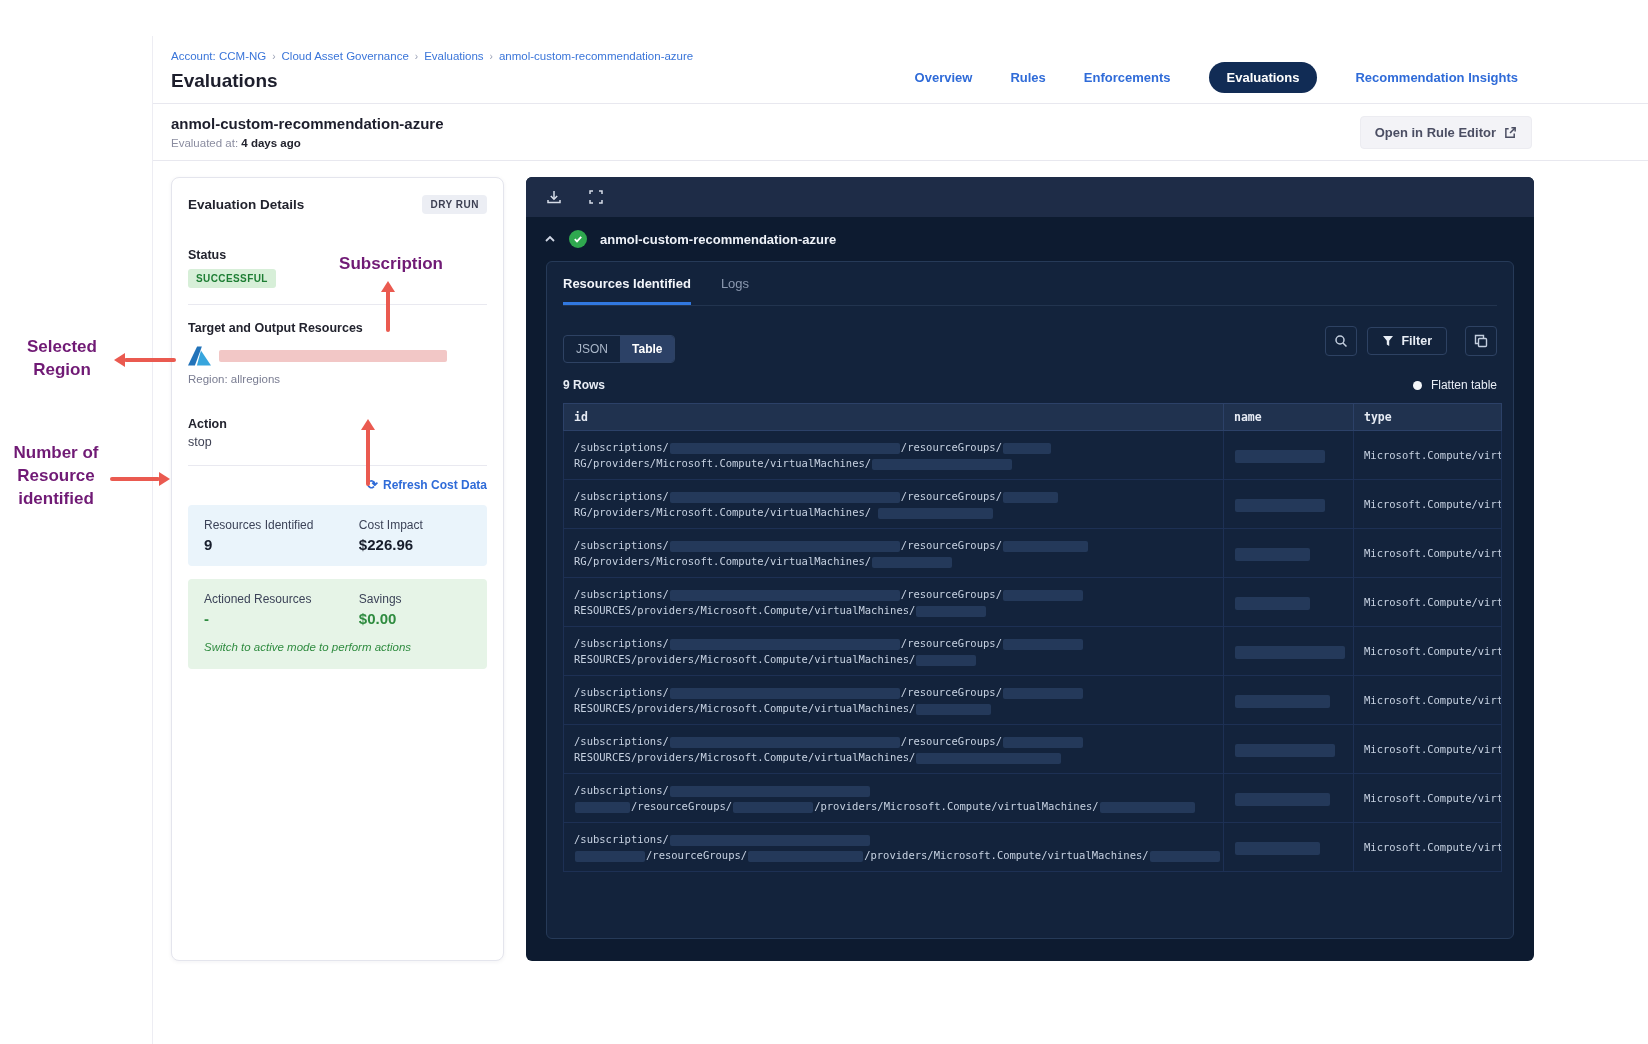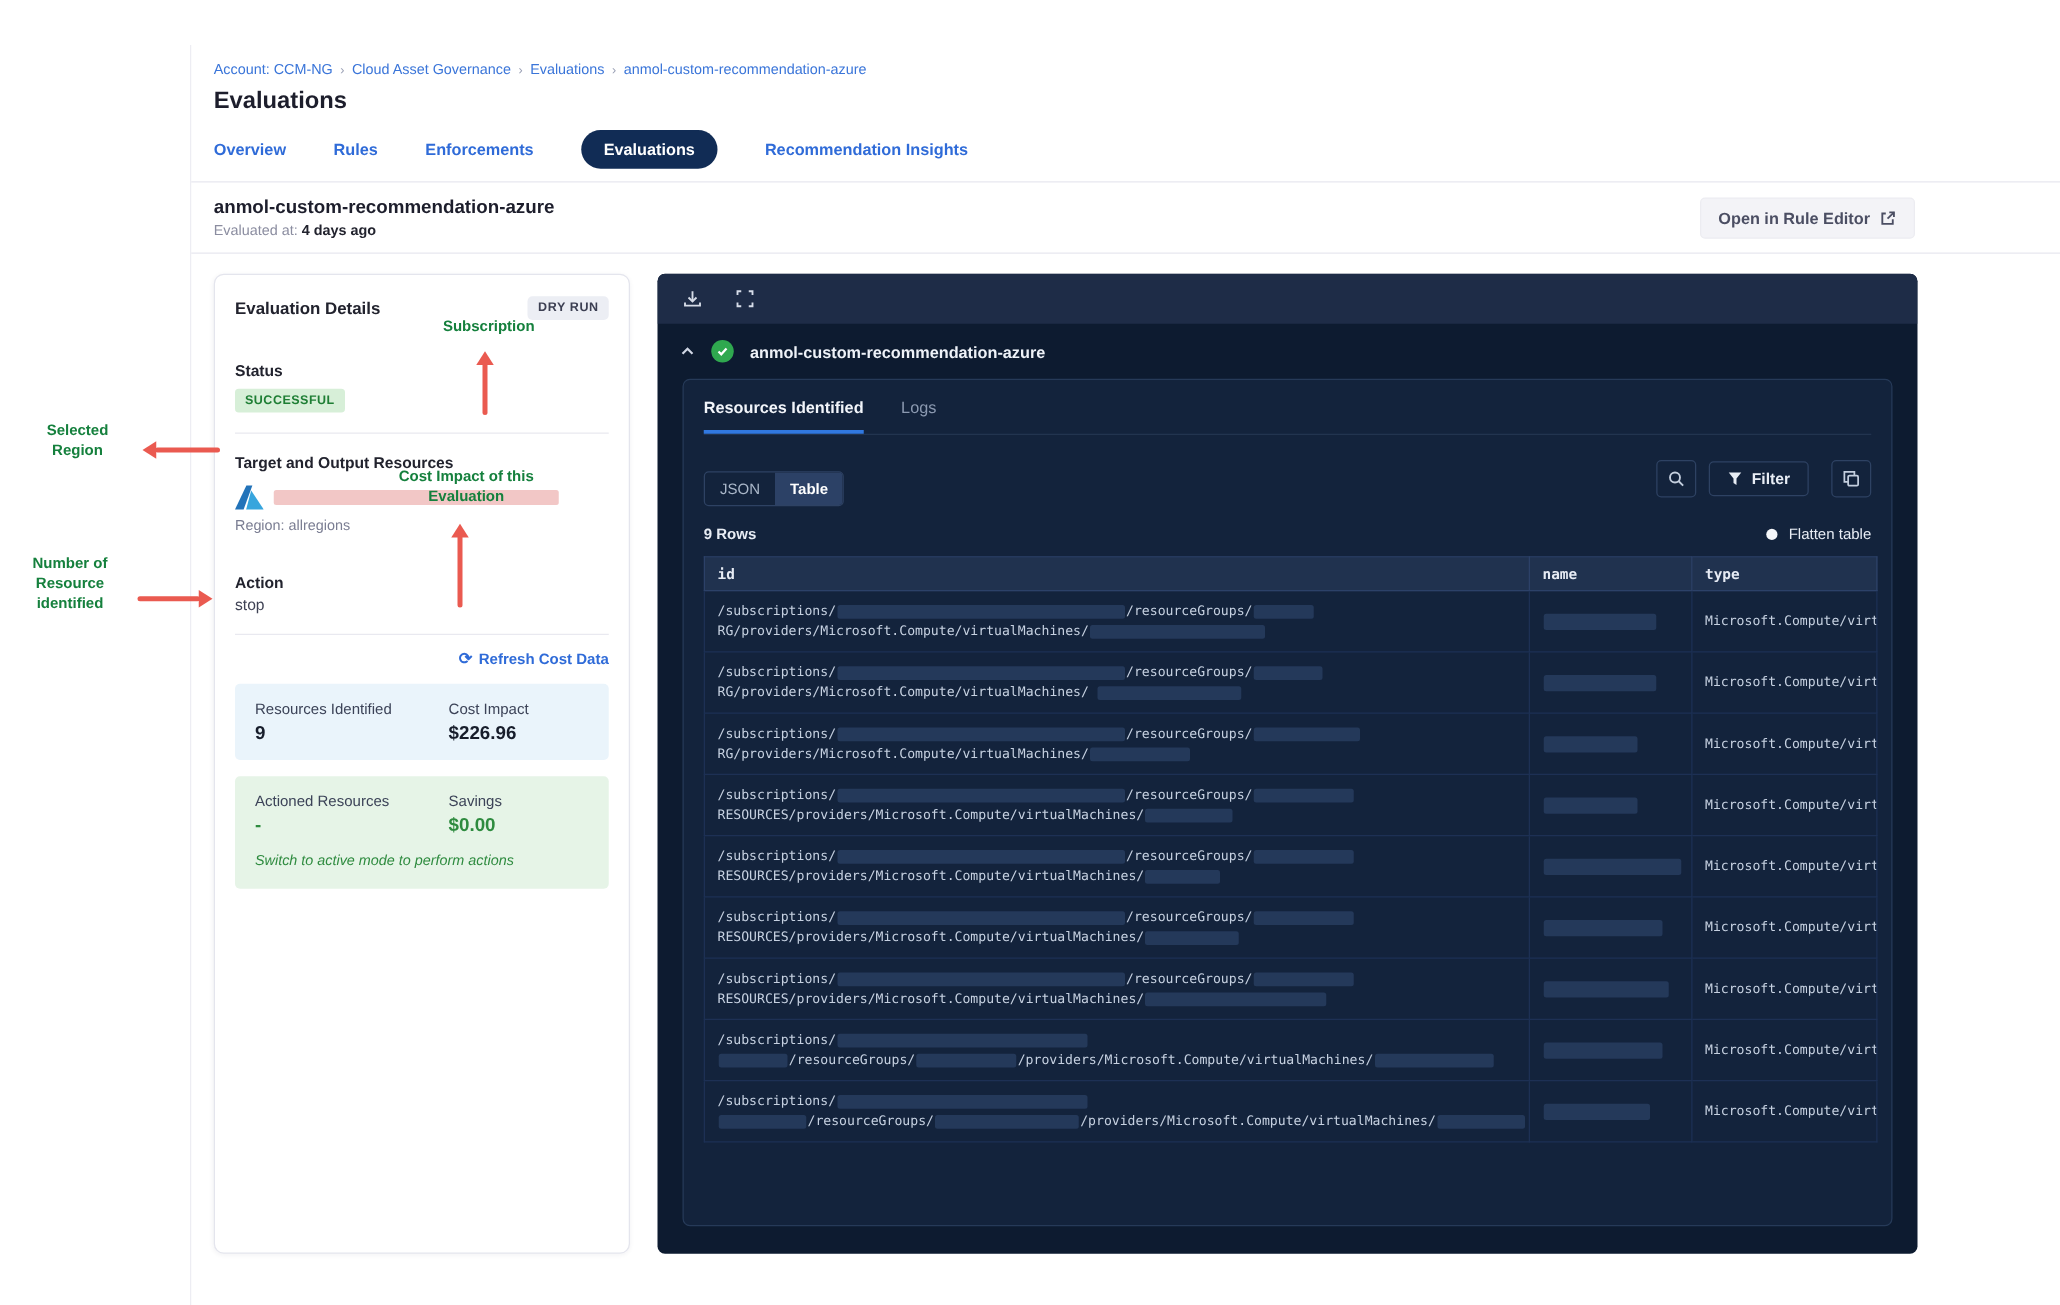--- a/index.html
+++ b/index.html
@@ -1,21 +1,21 @@
 <!DOCTYPE html>
 <html><head>
 <meta charset="utf-8">
 <style>
   * { margin:0; padding:0; box-sizing:border-box; }
   html,body { width:1648px; height:1044px; background:#fff; font-family:"Liberation Sans",sans-serif; }
   .page { position:relative; width:1648px; height:1044px; overflow:hidden; }
   .content { position:absolute; left:152px; top:36px; right:0; bottom:0; border-left:1px solid #ededf3; background:#fff; }
 
   
-  .hdr { display:flex; justify-content:space-between; align-items:flex-start; padding:14px 130px 10px 18px; border-bottom:1px solid #e8e8ef;flex-direction:column; }
+  .hdr { display:flex; justify-content:space-between; align-items:flex-start; padding:14px 130px 10px 18px; border-bottom:1px solid #e8e8ef; }
   .crumbs { font-size:11.5px; color:#3a75d9; }
   .crumbs .sep { color:#9aa0b5; margin:0 6px; font-size:10px; }
   .crumb { cursor:pointer; }
   .page-title { font-size:19px; font-weight:700; color:#1d1e2c; margin-top:8px; }
   .nav { display:flex; align-items:center; gap:38px; margin-top:12px; }
   .nav-tab { font-size:13px; font-weight:700; color:#2f6bd8; cursor:pointer; white-space:nowrap; }
   .nav-tab.active { background:#112c55; color:#fff; padding:8px 18px; border-radius:999px; }
 
   
   .subhdr { display:flex; justify-content:space-between; align-items:center; padding:11px 116px 11px 18px; border-bottom:1px solid #e8e8ef; }
@@ -75,21 +75,21 @@
   .flatten .dot { width:9px; height:9px; border-radius:50%; background:#f5f7fa; }
   .flatten .flbl { font-size:12px; color:#e8edf5; }
 
   table.res { border-collapse:collapse; margin-top:11px; width:938px; table-layout:fixed; }
   table.res th { background:#20324f; border:1px solid #2c4168; font-family:"DejaVu Sans Mono",monospace; font-size:11.5px; font-weight:700; color:#e6ebf4; text-align:left; padding:6px 10px; }
   table.res td { border:1px solid #1d3054; border-top:none; font-family:"DejaVu Sans Mono",monospace; font-size:10.5px; color:#c6d1e1; padding:8px 10px; line-height:16px; white-space:nowrap; overflow:hidden; vertical-align:middle; }
   .col-id { width:660px; } .col-name { width:130px; } .col-type { width:148px; }
   .redact { display:inline-block; background:#24395a; height:11px; border-radius:2px; vertical-align:middle; margin:0 1px; }
 
   
-  .ann { position:absolute; color:#15803d; font-weight:700; font-size:12px; line-height:1.35; text-align:center; white-space:pre-line; }
+  .ann { position:absolute; color:#701a75; font-weight:700; font-size:17px; line-height:1.35; text-align:center; white-space:pre-line; }
   .arr-v { position:absolute; width:4px; background:#ea5a50; border-radius:2px; }
   .arr-v::before { content:''; position:absolute; top:-9px; left:-5.5px; border-left:7.5px solid transparent; border-right:7.5px solid transparent; border-bottom:11px solid #ea5a50; }
   .arr-h { position:absolute; height:4px; background:#ea5a50; border-radius:2px; }
   .arr-h.left::before { content:''; position:absolute; left:-10px; top:-5.5px; border-top:7.5px solid transparent; border-bottom:7.5px solid transparent; border-right:11px solid #ea5a50; }
   .arr-h.right::after { content:''; position:absolute; right:-10px; top:-5.5px; border-top:7.5px solid transparent; border-bottom:7.5px solid transparent; border-left:11px solid #ea5a50; }
 </style>
 </head>
 <body>
 
 <div class="page">
@@ -305,21 +305,19 @@
     </div>
   </div>
 
   <div class="ann" style="left:330px; top:253px; width:122px;">Subscription</div>
   <div class="arr-v" style="left:386px; top:290px; height:42px;"></div>
 
   <div class="ann" style="left:4px; top:336px; width:116px;">Selected
 Region</div>
   <div class="arr-h left" style="left:124px; top:358px; width:52px;"></div>
 
-  <div class="ann" style="left:292px; top:373px; width:162px;">Cost Impact of this
-Evaluation</div>
   <div class="arr-v" style="left:366px; top:428px; height:58px;"></div>
 
   <div class="ann" style="left:0px; top:442px; width:112px;">Number of
 Resource
 identified</div>
   <div class="arr-h right" style="left:110px; top:477px; width:50px;"></div>
 </div>
 
 </body></html>

